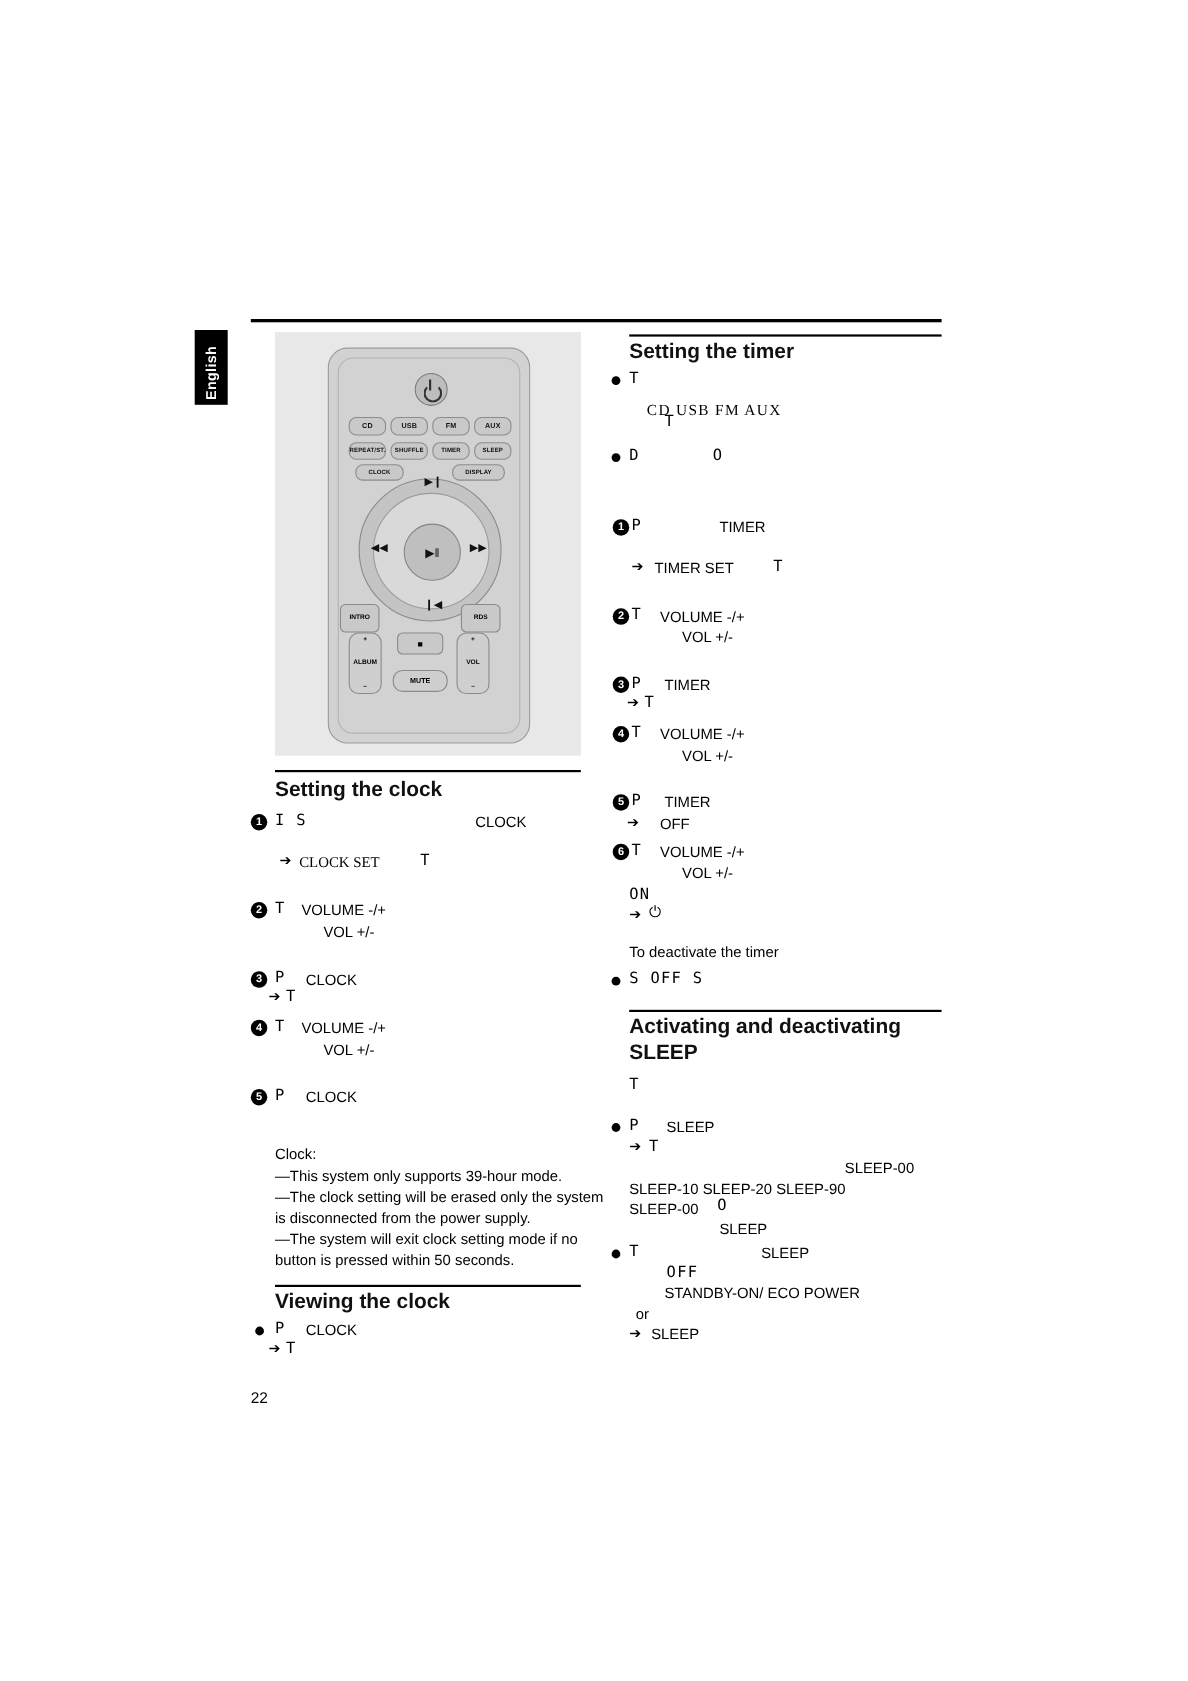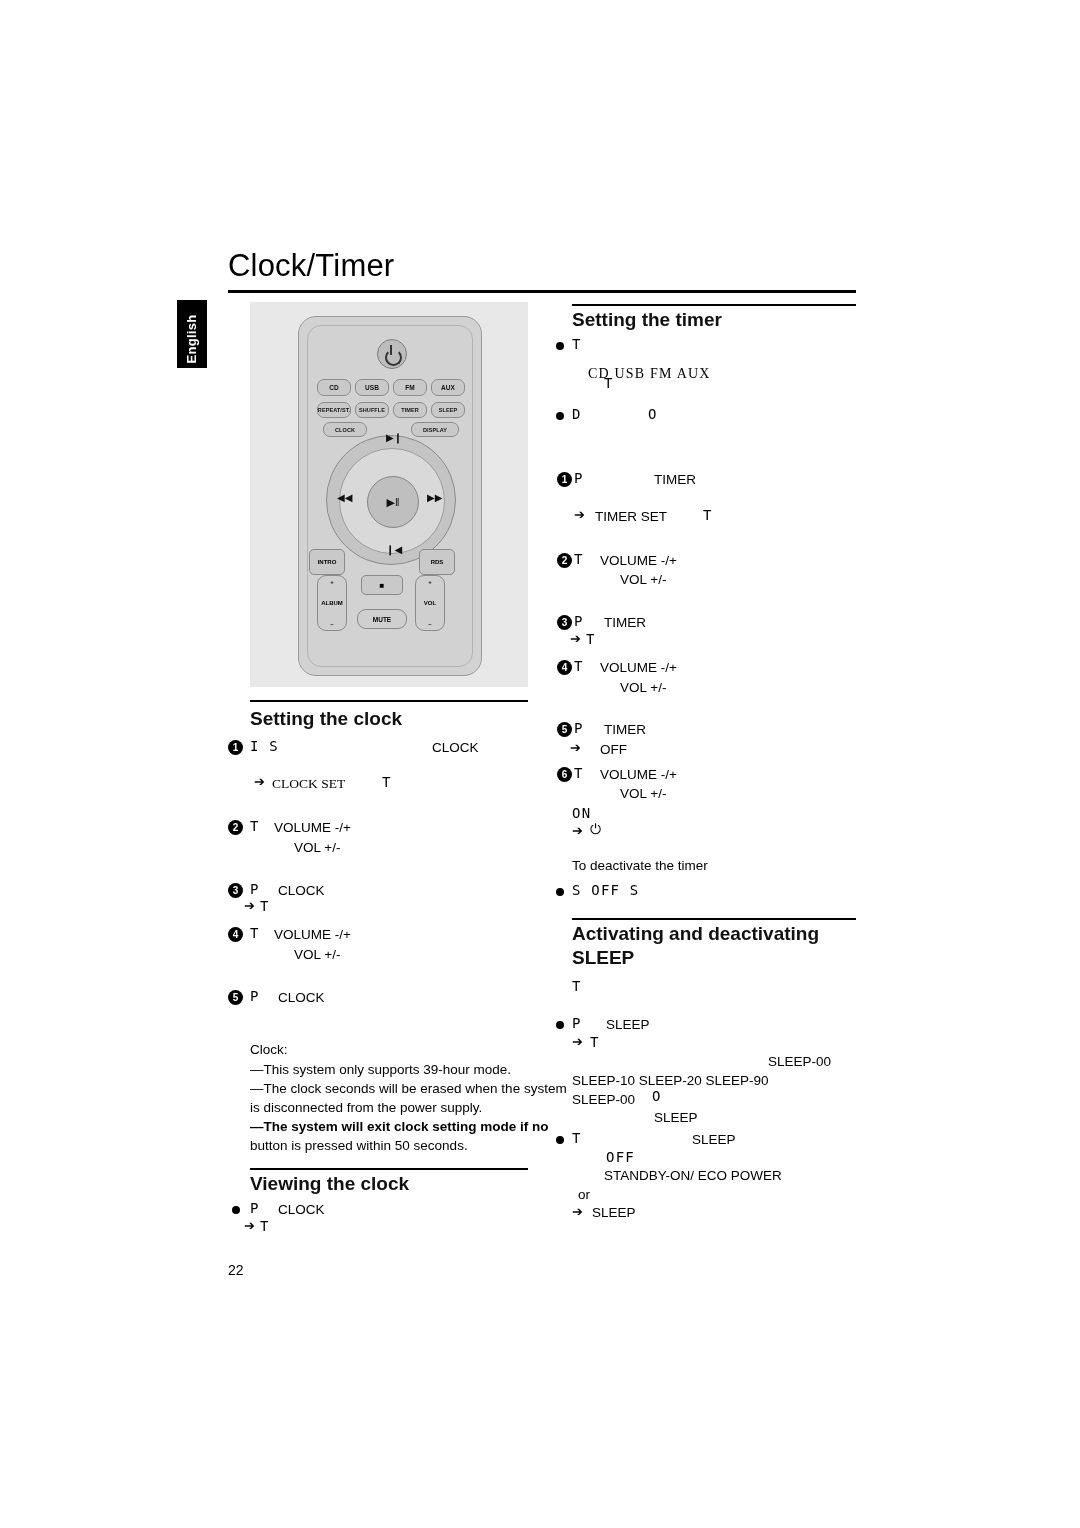--- a/index.html
+++ b/index.html
@@ -114,21 +114,20 @@
     position:absolute;width:8px;height:8px;border-radius:50%;background:#000;
   }
   .arrow{position:absolute;font-size:13px;color:#000;}
   .pageno{position:absolute;left:228px;top:1262px;font-size:14px;}
 </style>
 </head>
 <body>
 
 <div class="page">
 
-  <div class="title">Clock/Timer</div>
   <div class="title-rule"></div>
 
   <div class="lang-tab">
     <span>English</span>
   </div>
 
   <div class="remote-box">
     <div class="remote-body">
       <div class="rb-inner"></div>
       <div class="pwr"></div>
@@ -199,23 +198,23 @@
   <div class="lcd" style="left:250px;top:925px;">T</div>
   <div class="body" style="left:274px;top:925px;">VOLUME -/+</div>
   <div class="body" style="left:294px;top:945px;">VOL +/-</div>
 
   <div class="num" style="left:228px;top:990px;">5</div>
   <div class="lcd" style="left:250px;top:988px;">P</div>
   <div class="body" style="left:278px;top:988px;">CLOCK</div>
 
   <div class="body" style="left:250px;top:1040px;">Clock:</div>
   <div class="body" style="left:250px;top:1060px;">—This system only supports 39-hour mode.</div>
-  <div class="body" style="left:250px;top:1079px;">—The clock seconds will be erased when the system</div>
+  <div class="body" style="left:250px;top:1079px;">—The clock setting will be erased only the system</div>
   <div class="body" style="left:250px;top:1098px;">is disconnected from the power supply.</div>
-  <div class="body" style="left:250px;top:1117px;font-weight:bold;">—The system will exit clock setting mode if no</div>
+  <div class="body" style="left:250px;top:1117px;">—The system will exit clock setting mode if no</div>
   <div class="body" style="left:250px;top:1136px;">button is pressed within 50 seconds.</div>
 
   <div class="rule" style="left:250px;top:1168px;width:278px;"></div>
   <div class="h2" style="left:250px;top:1173px;">Viewing the clock</div>
   <div class="bullet" style="left:232px;top:1206px;"></div>
   <div class="lcd" style="left:250px;top:1200px;">P</div>
   <div class="body" style="left:278px;top:1200px;">CLOCK</div>
   <div class="arrow" style="left:244px;top:1218px;">➔</div>
   <div class="lcd" style="left:260px;top:1218px;">T</div>
 

